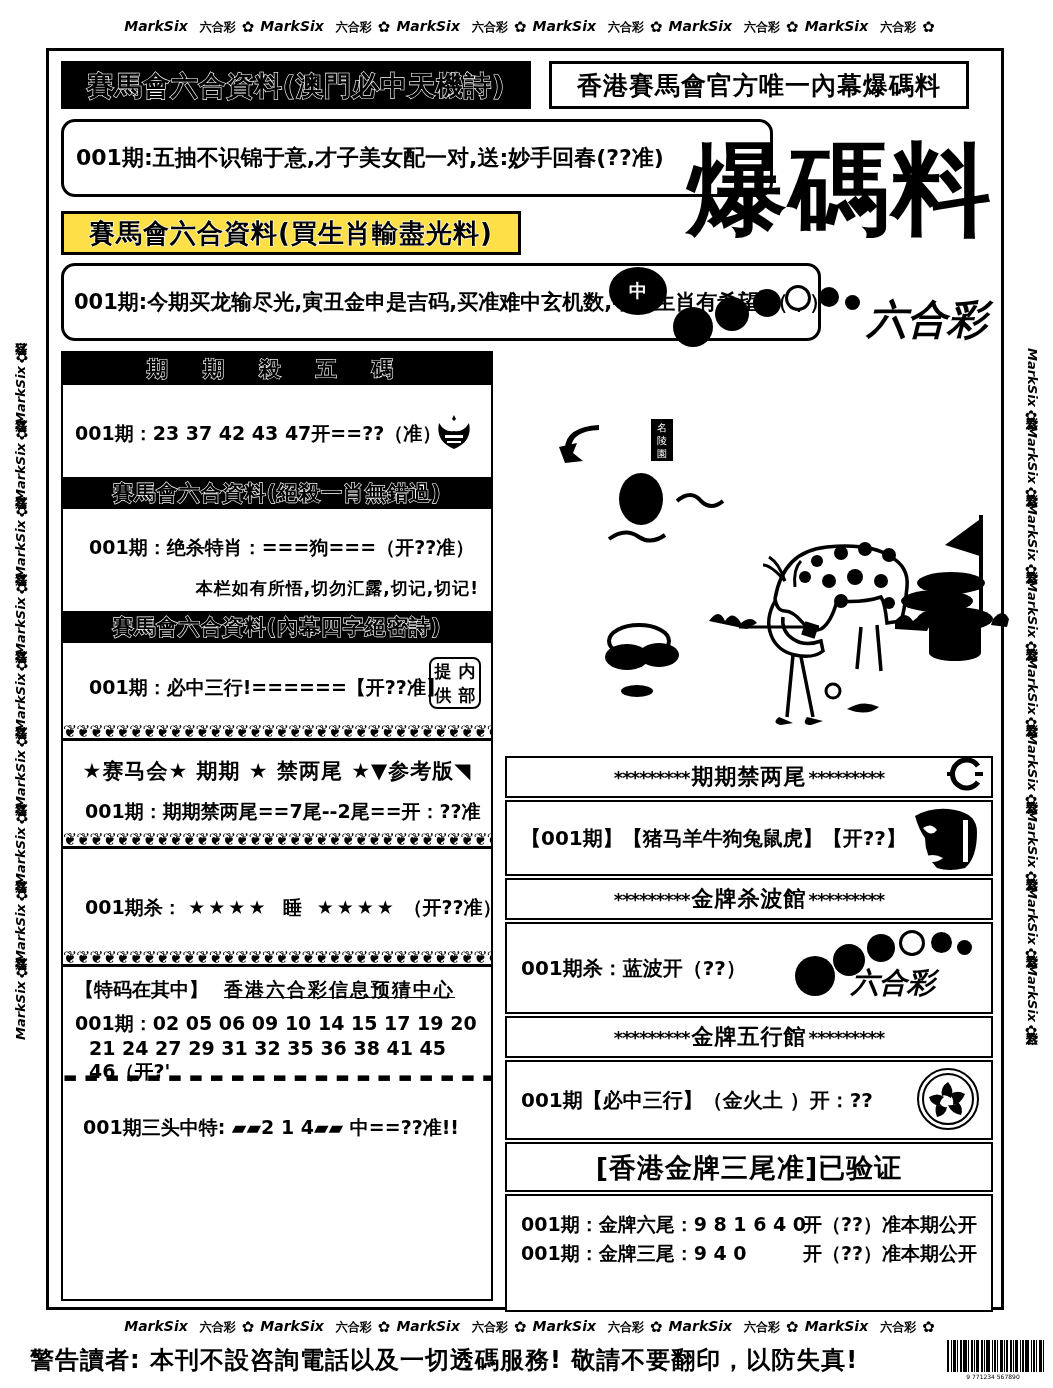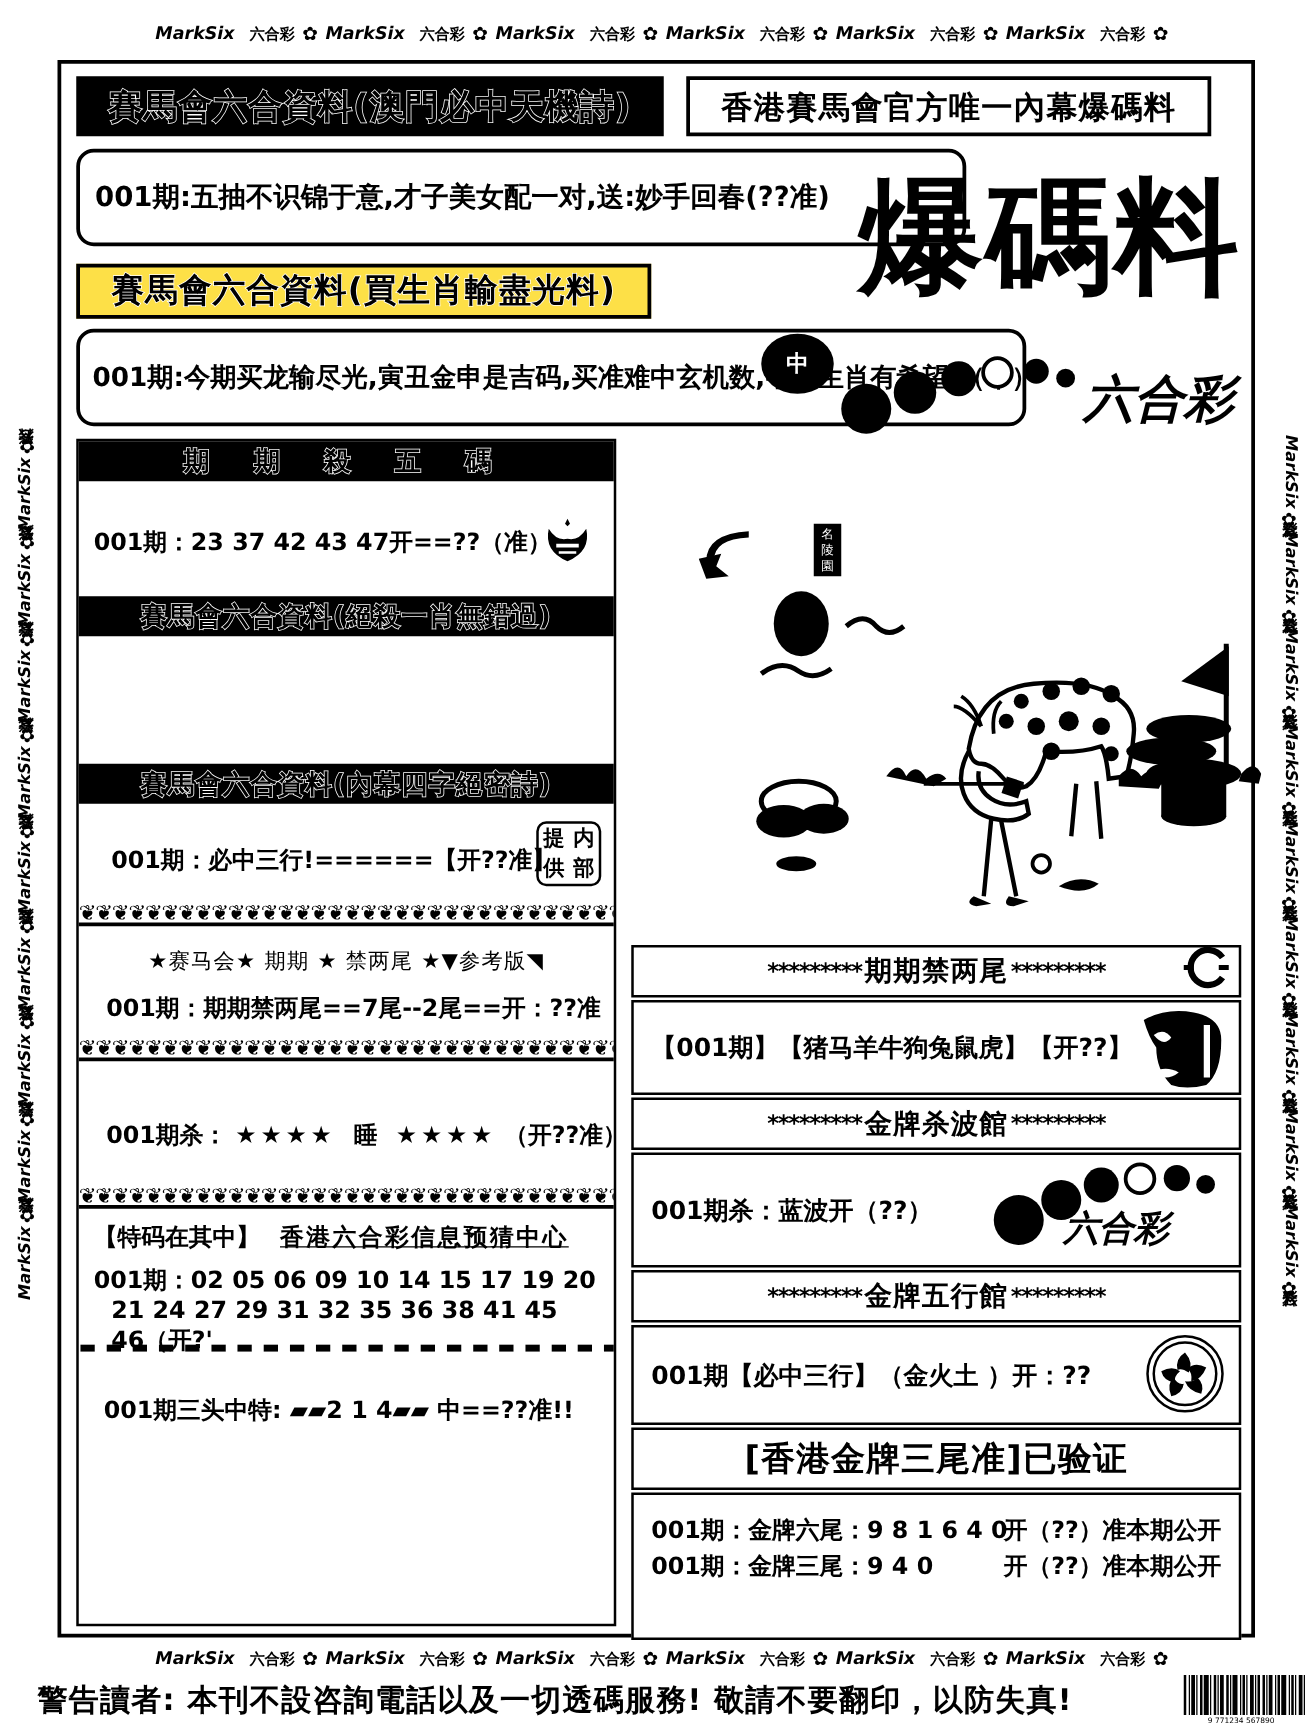--- a/index.html
+++ b/index.html
@@ -116,21 +116,21 @@
   .seal-emblem {
     position:absolute; right:14px; top:10px; width:46px; height:46px;
     font-size:36px; line-height:46px; text-align:center;
   }
   .seal-box {
     position:absolute; right:10px; top:4px; width:52px; height:52px;
     border:2px solid #000; border-radius:8px;
     display:grid; grid-template-columns:1fr 1fr; grid-template-rows:1fr 1fr;
     font-size:17px; font-weight:bold; text-align:center; line-height:24px;
   }
-  .star-line { font-size:17px; font-weight:normal; text-align:center; letter-spacing:1px; }
+  .star-line { font-size:21px; font-weight:bold; text-align:center; letter-spacing:1px; }
   .num-line { font-size:19px; font-weight:bold; font-family:"DejaVu Sans","Liberation Sans",sans-serif; }
 
   
   .col-right { position:absolute; left:456px; top:705px; width:488px; height:545px; }
   .rc-sect { border:2px solid #000; background:#fff; margin-bottom:2px; position:relative; }
   .rc-head { height:38px; display:flex; align-items:center; justify-content:center; }
   .rc-head .stars { font-size:18px; font-weight:bold; letter-spacing:-1px; }
   .rc-head .ttl   { font-size:22px; font-weight:bold; margin:0 2px; }
   .rc-body { min-height:72px; display:flex; align-items:center; padding:0 14px; position:relative; }
   .rc-body span.txt { font-size:20px; font-weight:bold; white-space:nowrap; }
@@ -287,20 +287,22 @@
           <rect x="14" y="26" width="18" height="3" fill="#fff"></rect>
           <rect x="16" y="32" width="14" height="2" fill="#fff"></rect>
         </svg>
       </div>
     </div>
 
     <div class="lc-bar">
       <span class="outline-cn">賽馬會六合資料(絕殺一肖無錯過)</span>
     </div>
     <div class="lc-body" style="height:102px;">
+      <div class="lc-line" style="margin-top:16px; margin-left:14px;">001期：绝杀特肖：===狗===（开??准）</div>
+      <div class="lc-note">本栏如有所悟,切勿汇露,切记,切记!</div>
     </div>
 
     <div class="lc-bar">
       <span class="outline-cn">賽馬會六合資料(內幕四字絕密詩)</span>
     </div>
     <div class="lc-body" style="height:80px;">
       <div class="lc-line" style="margin-top:22px; margin-left:14px;">001期：必中三行!======【开??准】</div>
       <div class="seal-box" style="top:14px;">
         <div>提</div>
         <div>内</div>

